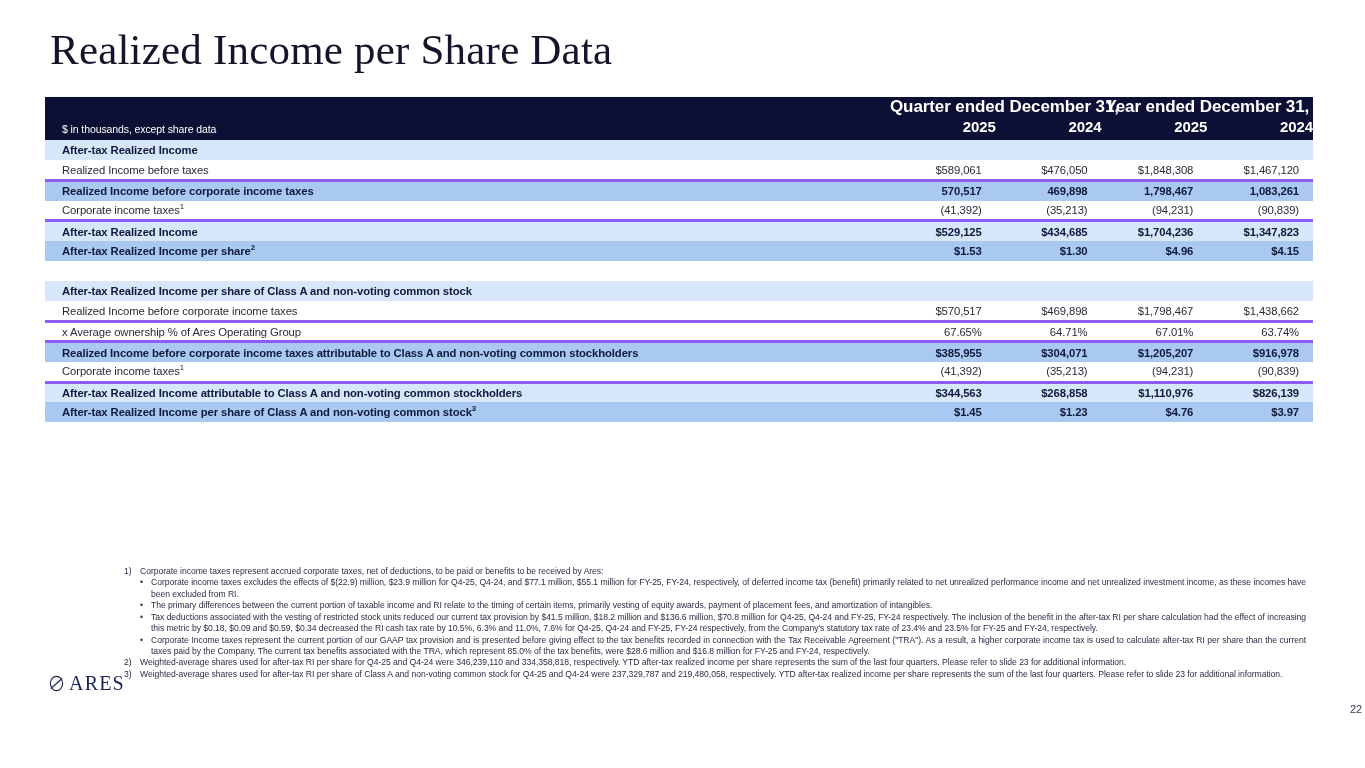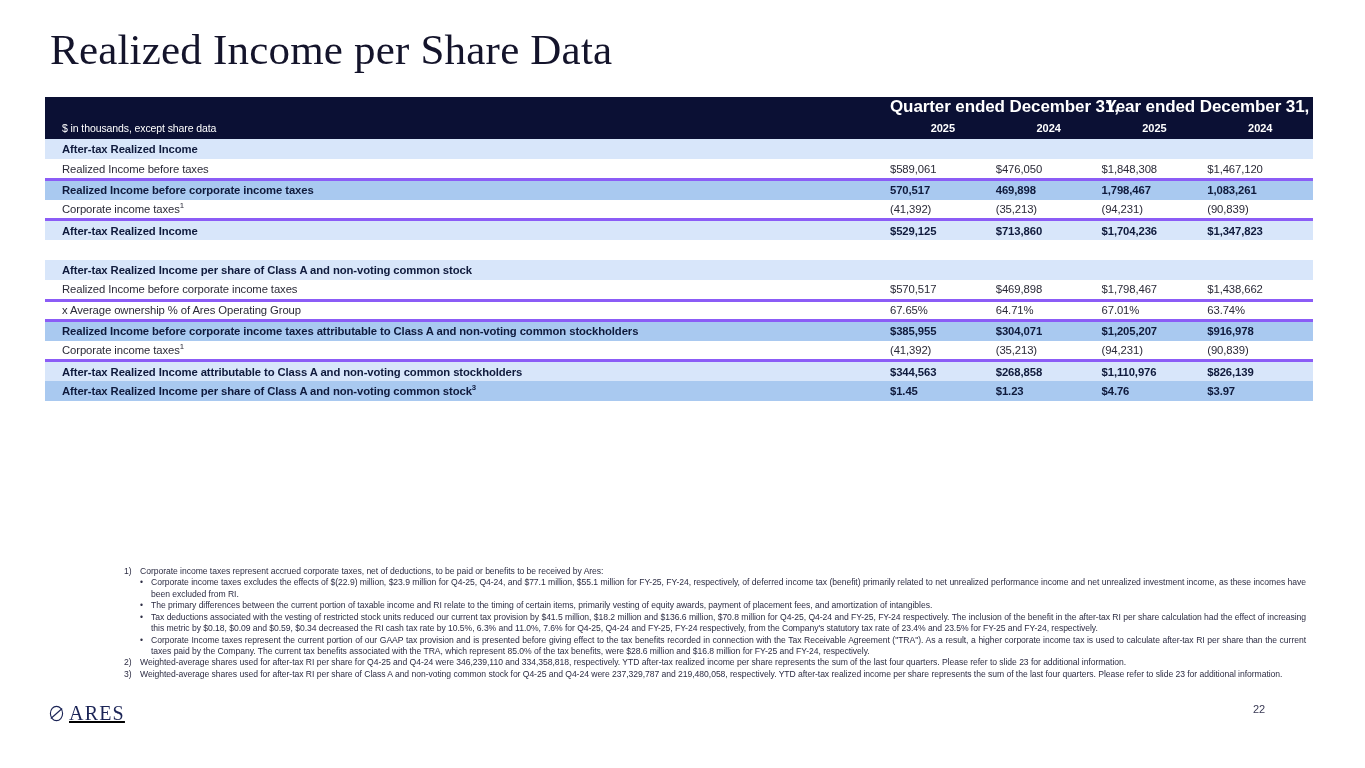--- a/index.html
+++ b/index.html
@@ -27,32 +27,32 @@
 
   
   .hdr-band td { background: #0b1034; color: #ffffff; padding: 0; border: none; }
   .hdr-top td { height: 21px; vertical-align: bottom; padding-bottom: 1px; }
   .hdr-bot td { height: 21px; vertical-align: bottom; padding-bottom: 5px; }
   .hdr-group {
     font-size: 17px; font-weight: bold; text-align: center;
     letter-spacing: -0.1px; white-space: nowrap;
   }
   .hdr-year {
-    font-size: 11px; font-weight: bold; text-align: center; letter-spacing: -0.1px;
+    font-size: 15px; font-weight: bold; text-align: right; letter-spacing: -0.1px;
   }
   .hdr-unit {
     font-size: 10.5px; font-weight: 400; text-align: left;
     padding-left: 17px !important; color: #ffffff; letter-spacing: -0.1px;
   }
 
   
   table.fin td { border: none; }
   tr.row td { height: 20.2px; font-size: 11.3px; color: #1a1a2e; letter-spacing: -0.1px; }
   tr.row td.lbl { text-align: left; padding-left: 17px; white-space: nowrap; }
-  tr.row td.num { text-align: left; padding-right: 14px; white-space: nowrap; }
+  tr.row td.num { text-align: right; padding-right: 14px; white-space: nowrap; }
 
   tr.plain   td { background: #ffffff; border-bottom: 3px solid #8b5cf6; }
   tr.lite    td { background: #d8e6fa; font-weight: bold; }
   tr.medium  td { background: #a9c9f0; font-weight: bold; }
   tr.plain  td.lbl, tr.plain td.num { font-weight: 400; color: #2b2b38; }
   tr.lite   td, tr.medium td { color: #0f1a3c; }
 
   tr.spacer td { height: 20px; background: #ffffff; border: none; }
 
   sup { font-size: 7.8px; vertical-align: super; line-height: 0; }
@@ -65,30 +65,30 @@
   }
   .fn { display: flex; margin-bottom: 0px; }
   .fn .marker { flex: 0 0 16px; }
   .fn .body { flex: 1; }
   .sub { display: flex; margin-left: 16px; }
   .sub .dot { flex: 0 0 11px; text-align: left; }
   .sub .body { flex: 1; }
 
   
   .logo {
-    position: absolute; left: 48px; top: 702px;
-    display: flex; align-items: center; gap: 4px; text-decoration: underline;
+    position: absolute; left: 48px; top: 672px;
+    display: flex; align-items: center; gap: 4px;
   }
   .logo-mark { width: 17px; height: 17px; display: block; }
   .logo-text {
     font-family: "Liberation Serif", serif;
     font-size: 20px; letter-spacing: 1.2px; color: #1b2456; font-weight: 400;
   }
   .page-num {
-    position: absolute; left: 1253px; top: 703px;
+    position: absolute; left: 1350px; top: 703px;
     font-size: 11px; color: #3a3a55;
   }
 </style>
 </head>
 <body>
 
 <div class="slide">
 
   <div class="title">Realized Income per Share Data</div>
 
@@ -136,23 +136,30 @@
           <tr class="row plain">
             <td class="lbl">Corporate income taxes<sup>1</sup></td>
             <td class="num">(41,392)</td>
             <td class="num">(35,213)</td>
             <td class="num">(94,231)</td>
             <td class="num">(90,839)</td>
           </tr>
           <tr class="row lite">
             <td class="lbl">After-tax Realized Income</td>
             <td class="num">$529,125</td>
-            <td class="num">$713,860</td>
+            <td class="num">$434,685</td>
             <td class="num">$1,704,236</td>
             <td class="num">$1,347,823</td>
+          </tr>
+          <tr class="row medium">
+            <td class="lbl">After-tax Realized Income per share<sup>2</sup></td>
+            <td class="num">$1.53</td>
+            <td class="num">$1.30</td>
+            <td class="num">$4.96</td>
+            <td class="num">$4.15</td>
           </tr>
         </tbody>
       <tbody>
         <tr class="spacer">
             <td colspan="5"></td>
           </tr>
       </tbody>
       <tbody id="section2-body">
           <tr class="row lite">
             <td class="lbl" colspan="5">After-tax Realized Income per share of Class A and non-voting common stock</td>

